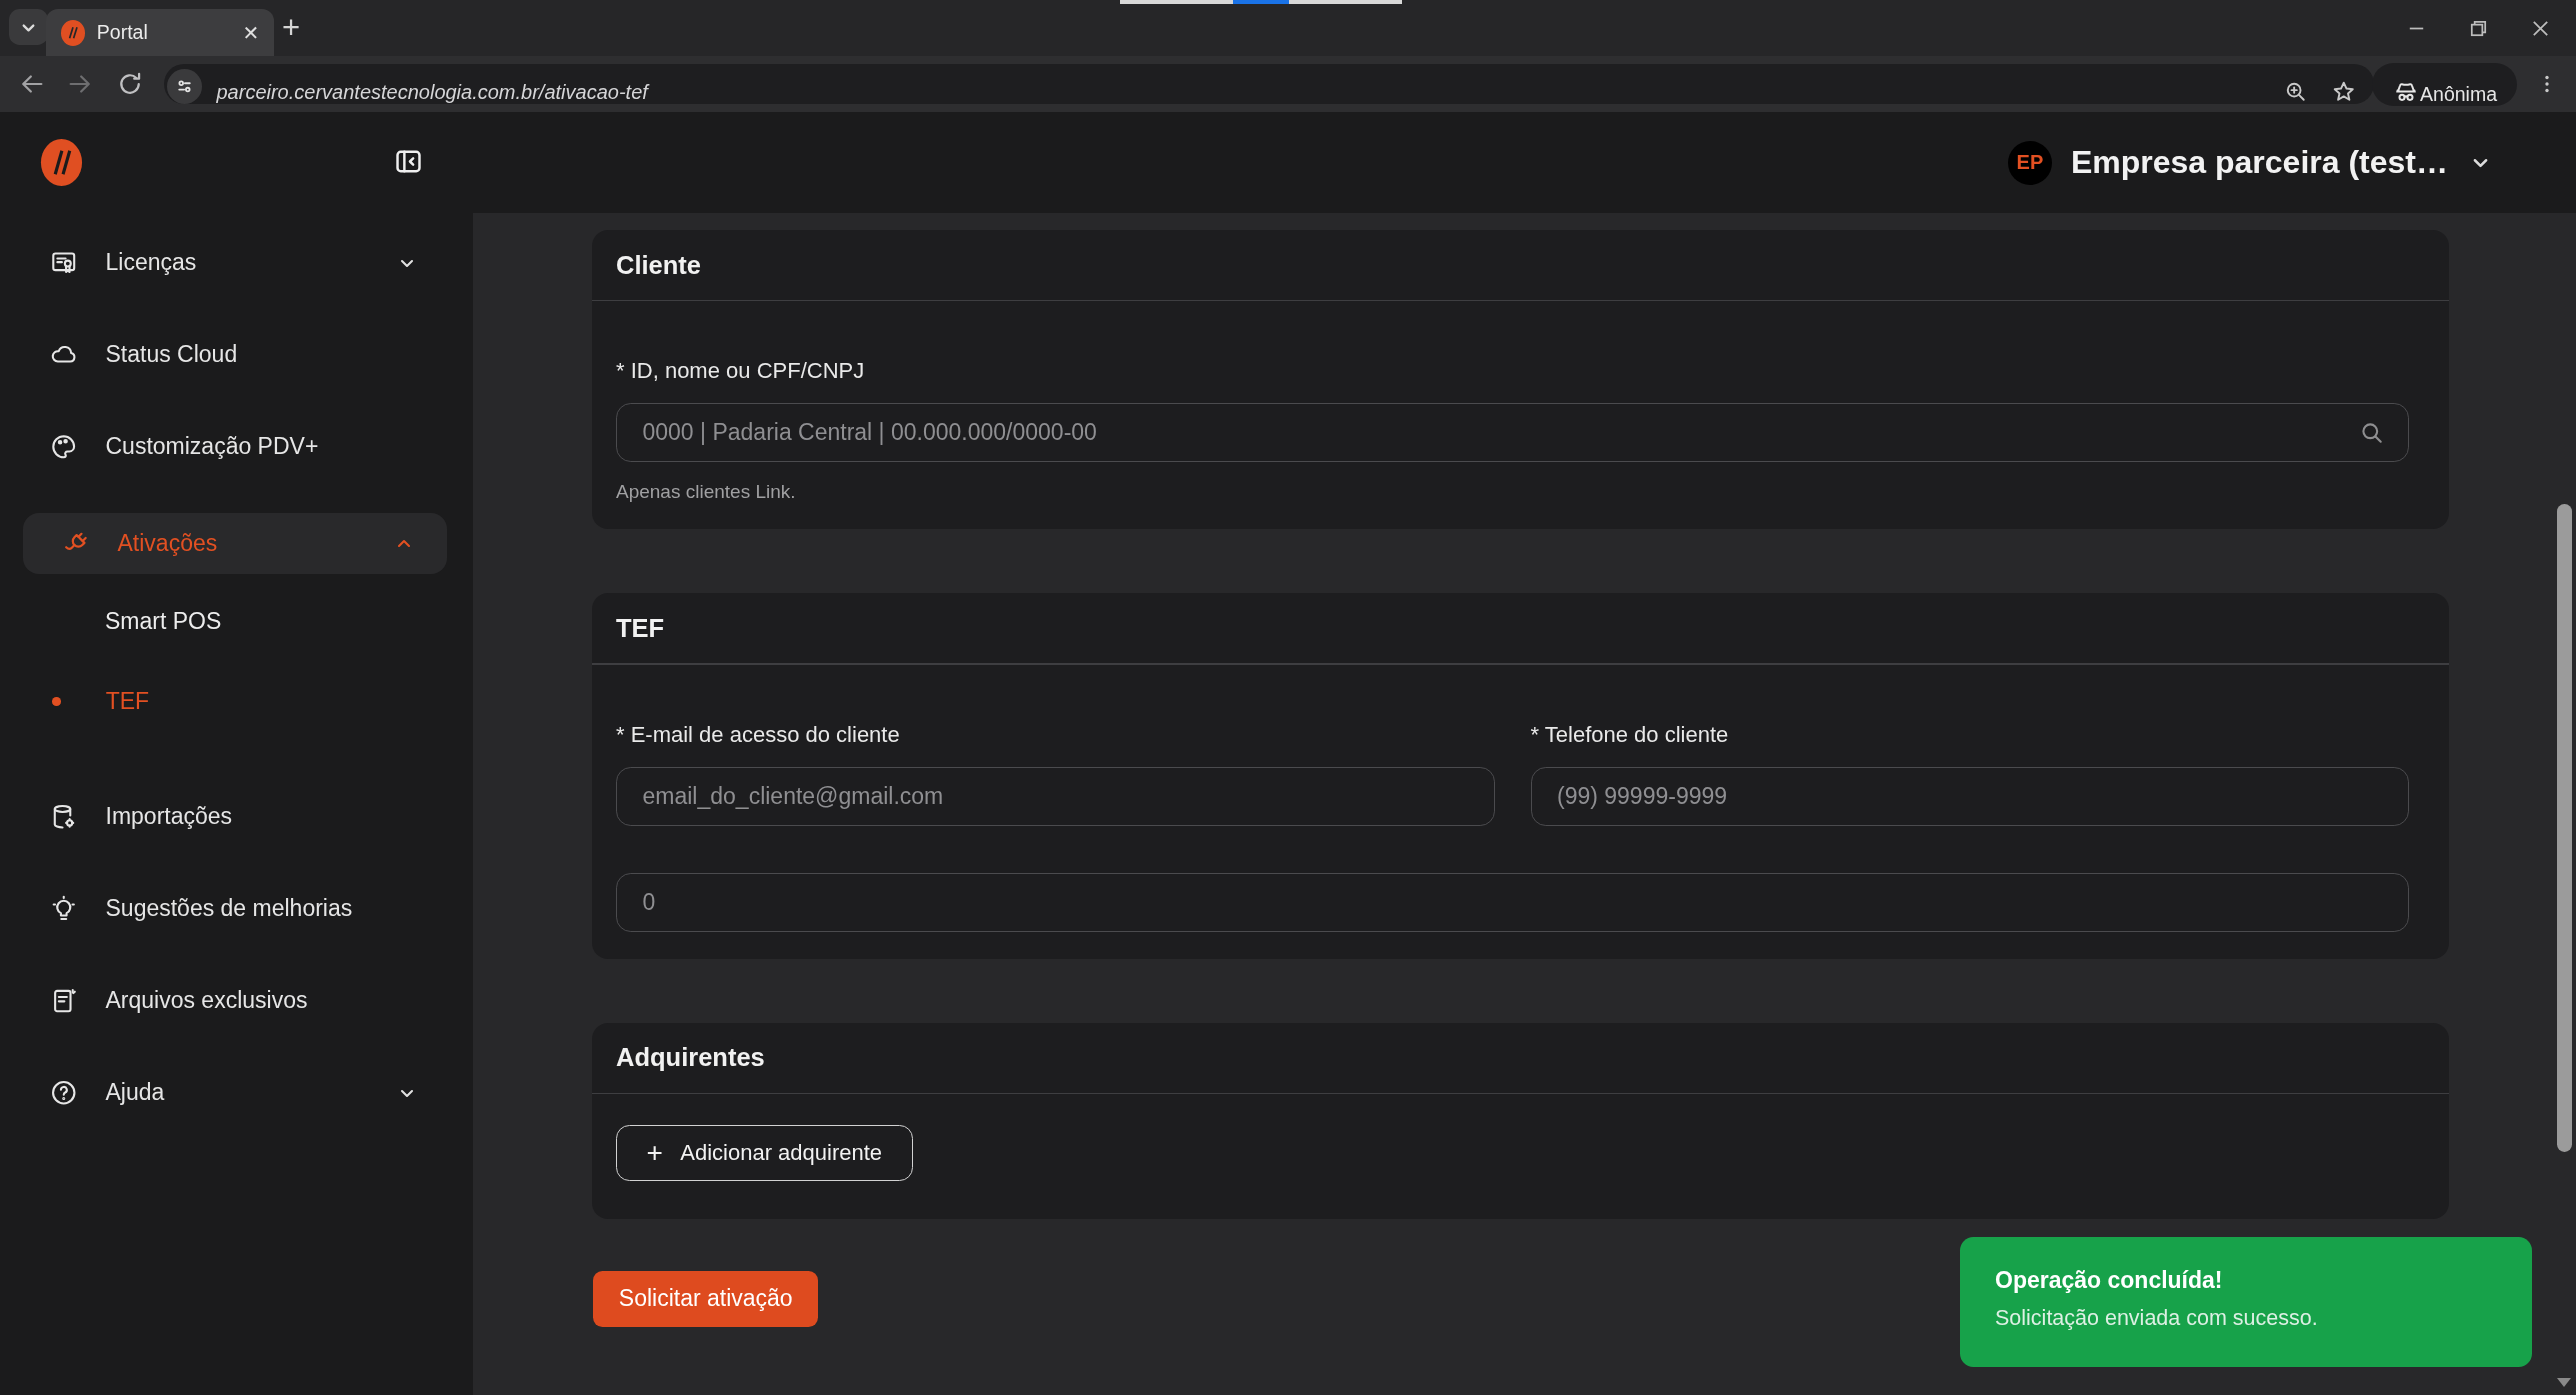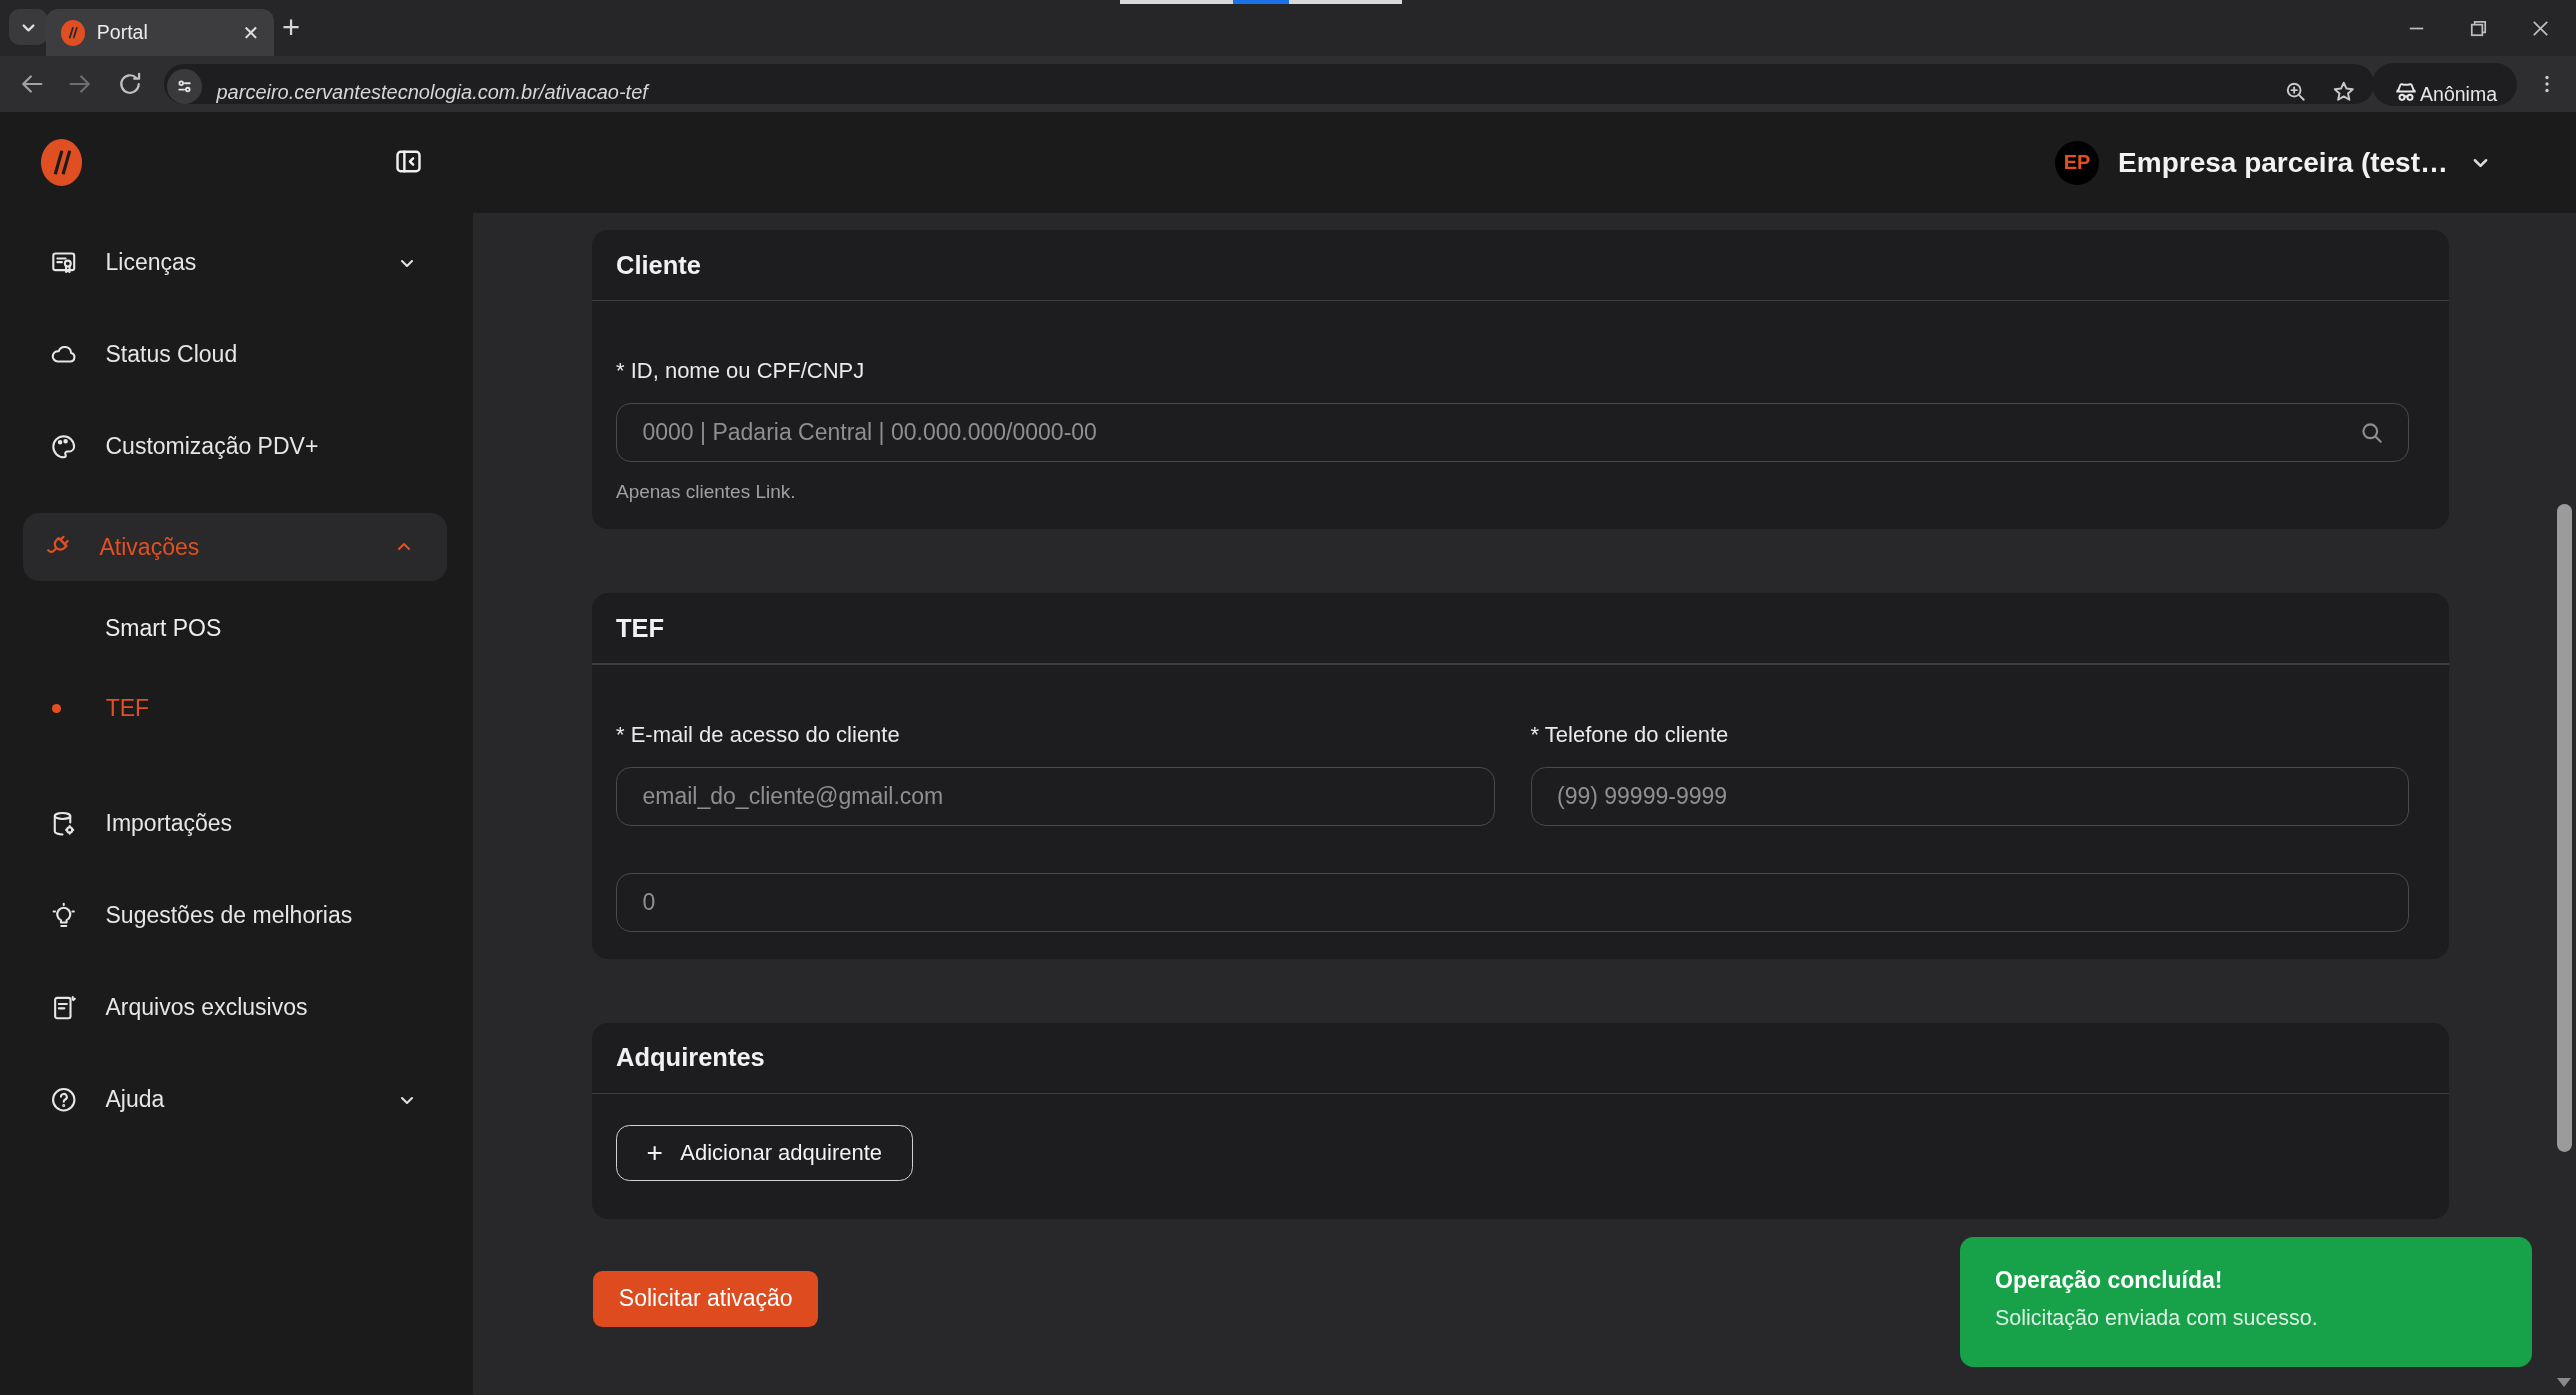--- a/index.html
+++ b/index.html
@@ -41,31 +41,31 @@
   .anon-label{font-size:19.5px;color:#e6e6e6;}
   .kebab{position:absolute;right:17.4px;top:0;height:56px;display:flex;align-items:center;}
 
   
   .appheader{position:relative;height:101px;background:#1b1b1c;}
   .logo{position:absolute;left:38px;top:25px;}
   .collapse{position:absolute;left:393px;top:34px;}
   .header-right{position:absolute;right:82px;top:0;height:101px;display:flex;align-items:center;gap:19px;}
   .avatar{width:44px;height:44px;border-radius:50%;background:#000000;display:flex;align-items:center;
           justify-content:center;font-size:20px;font-weight:700;color:#e25022;}
-  .company{font-size:28px;font-weight:700;color:#f2f2f2;white-space:nowrap;}
+  .company{font-size:32px;font-weight:700;color:#f2f2f2;white-space:nowrap;}
 
   
   .bodyrow{display:flex;height:1182px;}
   .sidebar{width:473px;background:#1b1b1c;padding-top:24px;flex:0 0 auto;}
   .sb-item{height:51px;display:flex;align-items:center;padding-left:49px;margin-bottom:41px;cursor:pointer;}
   .sb-item .sb-ic{width:29.5px;height:29.5px;flex:0 0 auto;}
   .sb-item .sb-label{margin-left:27px;font-size:23px;color:#e6e6e6;white-space:nowrap;}
   .sb-item .sb-chev{margin-left:auto;margin-right:54px;}
-  .sb-active-pill{height:68px;margin:31px 26px 21.5px 23px;background:#29292b;border-radius:16px;
-                  display:flex;align-items:center;padding-left:20px;cursor:pointer;}
+  .sb-active-pill{height:61px;margin:31px 26px 21.5px 23px;background:#29292b;border-radius:16px;
+                  display:flex;align-items:center;padding-left:38px;cursor:pointer;}
   .sb-active-pill .sb-ic{width:29.5px;height:29.5px;}
   .sb-active-pill .sb-label{margin-left:27px;font-size:23px;color:#e25022;font-weight:500;}
   .sb-active-pill .sb-chev{margin-left:auto;margin-right:31px;}
   .sb-sub{height:51px;display:flex;align-items:center;padding-left:105px;margin-bottom:29.5px;cursor:pointer;}
   .sb-sub .sb-label{font-size:23px;color:#ededed;}
   .sb-sub.active{padding-left:52px;}
   .sb-sub.active .bullet{width:8.7px;height:8.7px;border-radius:50%;background:#e25022;margin-right:45px;}
   .sb-sub.active .sb-label{color:#e25022;}
   .gap-big{margin-top:64px;}
 

